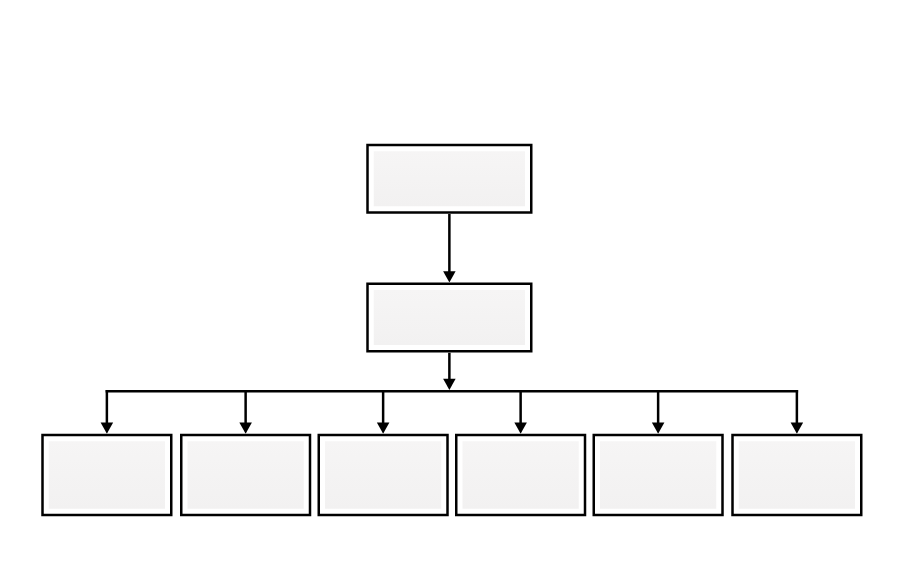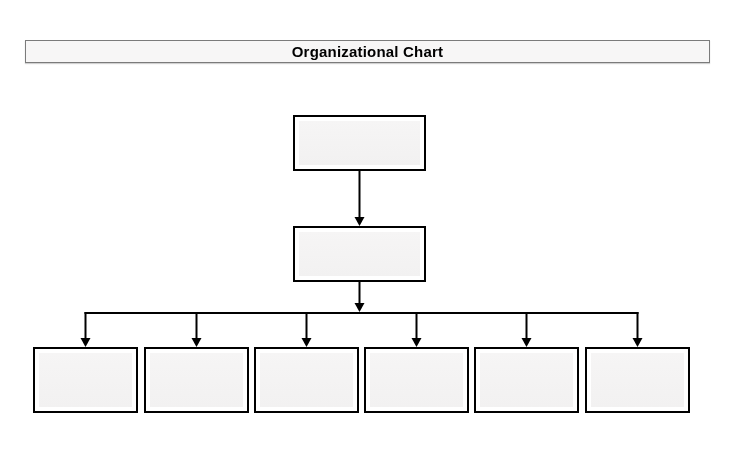--- a/index.html
+++ b/index.html
@@ -69,23 +69,20 @@
   .n-3 { left: 254px; }
   .n-4 { left: 364px; }
   .n-5 { left: 474px; }
   .n-6 { left: 585px; }
 </style>
 </head>
 <body>
 
 <div class="canvas">
 
-  <div class="title-bar">
-    <span class="title-text">Organizational Chart</span>
-  </div>
 
   <svg class="connector-layer" width="735" height="456" viewBox="0 0 735 456" xmlns="http://www.w3.org/2000/svg">
 
     <g>
       <line x1="359.5" y1="171" x2="359.5" y2="218" stroke="#000000" stroke-width="2"></line>
       <polygon points="354.5,217 364.5,217 359.5,226" fill="#000000"></polygon>
     </g>
 
     <g>
       <line x1="359.5" y1="282" x2="359.5" y2="304" stroke="#000000" stroke-width="2"></line>

